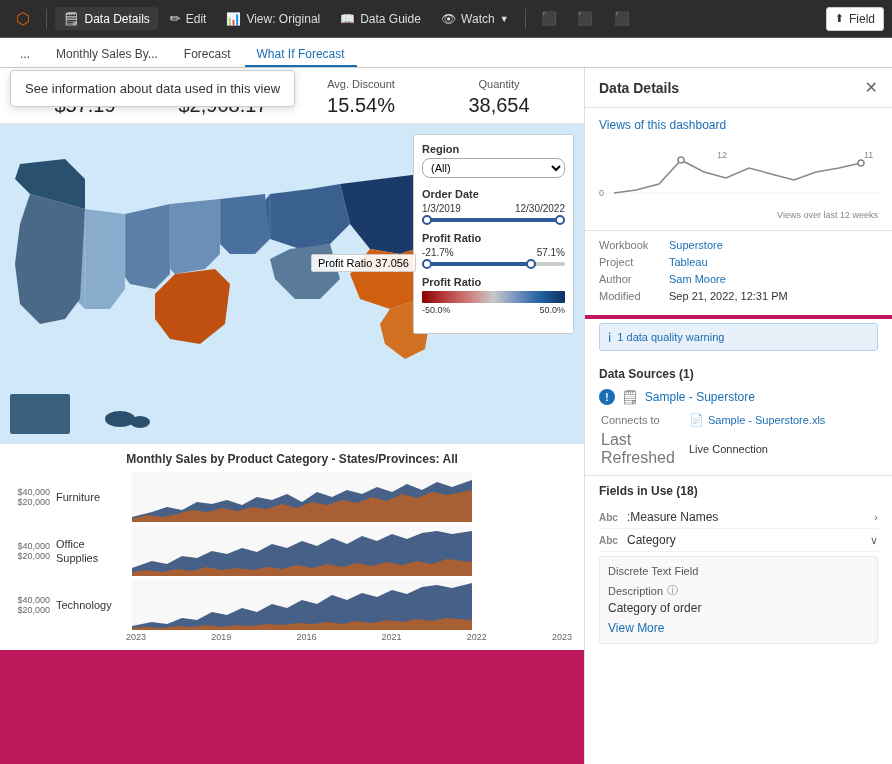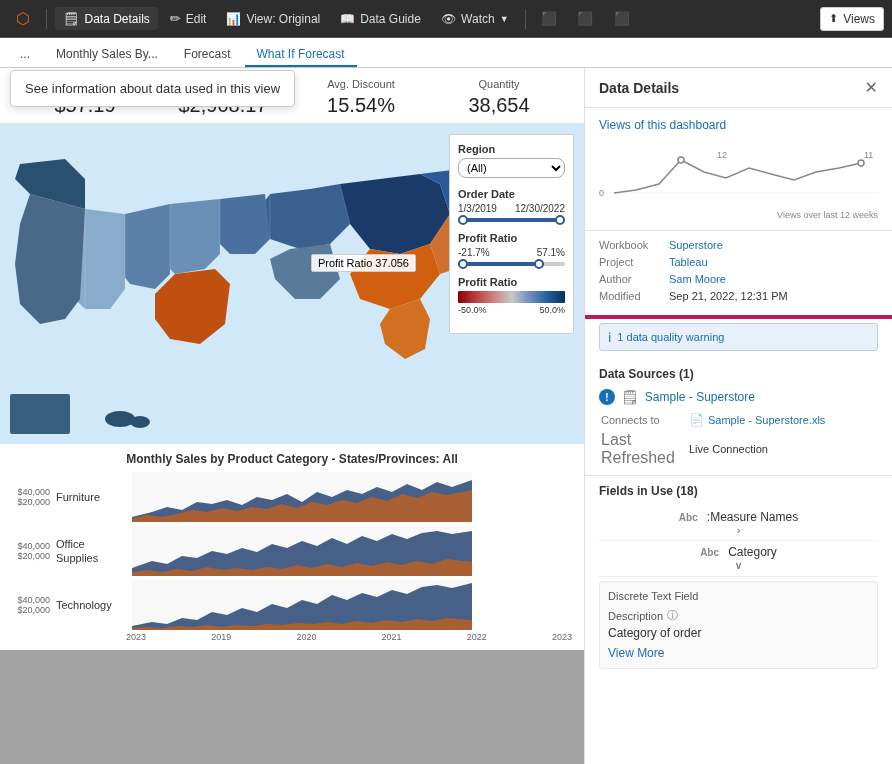--- a/index.html
+++ b/index.html
@@ -39,42 +39,42 @@
       white-space: nowrap;
     }
 
     
     .main-layout {
       display: flex; width: 892px; height: calc(764px - 68px);
     }
 
     
     .left-content {
-      flex: 1; overflow: hidden; background: #a3a3a3; position: relative;
+      flex: 1; overflow: hidden; background: #be185d; position: relative;
     }
 
     
     .metrics-row {
       display: flex; padding: 10px 16px 6px; background: #fff; border-bottom: 1px solid #e0e0e0;
     }
     .metric {
       flex: 1; text-align: center;
     }
     .metric-label { font-size: 11px; color: #555; margin-bottom: 4px; }
     .metric-value { font-size: 20px; font-weight: 300; color: #222; }
 
     
     .map-area {
       height: 320px; background: #d6e8f5; position: relative; overflow: hidden;
     }
 
     
     .filters-panel {
       position: absolute; top: 10px; right: 10px; background: #fff;
-      border: 1px solid #ccc; border-radius: 2px; padding: 8px; width: 125px;
+      border: 1px solid #ccc; border-radius: 2px; padding: 8px; width: 161px;
     }
     .filter-group { margin-bottom: 10px; }
     .filter-label { font-size: 11px; font-weight: 600; color: #333; margin-bottom: 3px; }
     .filter-select {
       width: 100%; border: 1px solid #aaa; border-radius: 8px;
       padding: 2px 4px; font-size: 11px; background: #fff;
     }
     .date-range { display: flex; justify-content: space-between; font-size: 10px; color: #333; margin-bottom: 2px; }
     .slider-track { height: 4px; background: #ccc; border-radius: 2px; position: relative; margin: 4px 0; }
     .slider-fill { position: absolute; height: 4px; background: #2d5a99; border-radius: 2px; }
@@ -151,21 +151,21 @@
     .connects-key { font-size: 11px; color: #777; width: 88px; }
     .connects-val { display: flex; align-items: center; gap: 4px; font-size: 11px; color: #1a6eb5; }
     .refreshed-row { display: flex; align-items: center; padding-left: 2px; }
     .refreshed-key { font-size: 16px; color: #777; width: 88px; }
     .refreshed-val { font-size: 11px; color: #333; }
 
     
     .fields-section { padding: 8px 14px; }
     .field-row {
       display: flex; align-items: center; justify-content: space-between;
-      padding: 4px 0; border-bottom: 1px solid #f0f0f0; cursor: pointer; flex-direction: column;
+      padding: 4px 0; border-bottom: 1px solid #f0f0f0; cursor: pointer;
     }
     .field-left { display: flex; align-items: center; gap: 6px; }
     .field-type { font-size: 10px; color: #888; font-weight: 600; width: 22px; }
     .field-name { font-size: 12px; color: #333; }
     .chevron { font-size: 11px; color: #666; }
 
     
     .field-detail {
       background: #f9f9f9; border: 1px solid #e8e8e8; border-radius: 3px;
       margin: 4px 0; padding: 8px; font-size: 11px;
@@ -210,21 +210,21 @@
   </button>
   <button class="toolbar-btn">
     <span style="font-size:13px;">⬛</span>
   </button>
   <button class="toolbar-btn">
     <span style="font-size:13px;">⬛</span>
   </button>
   <div class="spacer"></div>
   <button class="toolbar-btn share">
     <span style="font-size:11px;">⬆</span>
-    <span>Views</span>
+    <span>Field</span>
   </button>
 </div>
 
 <div class="tabs-bar" style="position:relative;">
   <div class="tab">...</div>
   <div class="tab">Monthly Sales By...</div>
   <div class="tab">Forecast</div>
   <div class="tab active">What If Forecast</div>
 
   <div class="tooltip-box">
@@ -395,21 +395,21 @@
               <polygon points="0,48 15,47 30,48 45,46 60,47 75,45 90,47 105,45 120,46 135,44 150,45 165,43 180,44 195,42 210,44 225,41 240,43 255,40 270,42 285,39 300,41 315,38 340,40 340,50 0,50" fill="#d06010" opacity="0.7"></polygon>
             </svg>
           </div>
         </div>
 
       </div>
 
       <div class="year-axis">
         <span>2023</span>
         <span>2019</span>
-        <span>2020</span>
+        <span>2016</span>
         <span>2021</span>
         <span>2022</span>
         <span>2023</span>
       </div>
     </div>
   </div>
 
   <div class="right-panel">
 
     <div class="panel-header">

